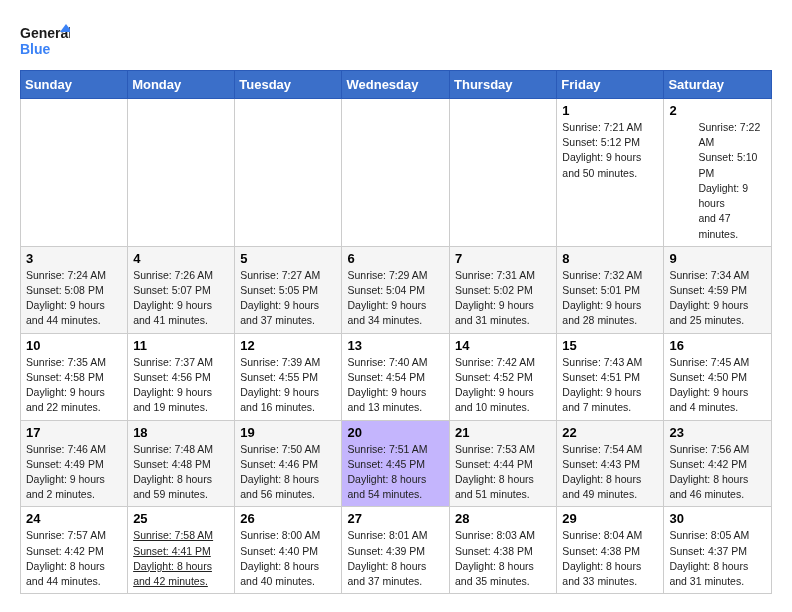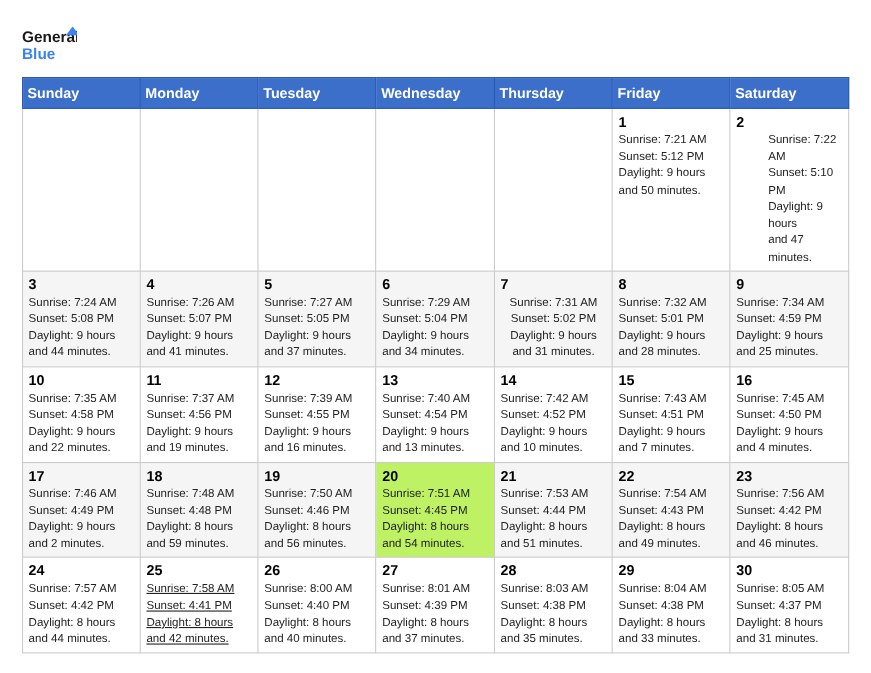--- a/index.html
+++ b/index.html
@@ -148,21 +148,21 @@
         </td>
         <td style="background: rgb(245, 245, 245);">
           <div class="day-num">6</div>
           <div class="day-info" style="white-space: pre-line;">Sunrise: 7:29 AM
 Sunset: 5:04 PM
 Daylight: 9 hours
 and 34 minutes.</div>
         </td>
         <td style="background: rgb(245, 245, 245);">
           <div class="day-num">7</div>
-          <div class="day-info" style="white-space: pre-line; text-align: center;">Sunrise: 7:31 AM
+          <div class="day-info" style="white-space: pre-line;">Sunrise: 7:31 AM
 Sunset: 5:02 PM
 Daylight: 9 hours
 and 31 minutes.</div>
         </td>
         <td style="background: rgb(245, 245, 245);">
           <div class="day-num">8</div>
           <div class="day-info" style="white-space: pre-line;">Sunrise: 7:32 AM
 Sunset: 5:01 PM
 Daylight: 9 hours
 and 28 minutes.</div>
@@ -241,21 +241,21 @@
 Daylight: 8 hours
 and 59 minutes.</div>
         </td>
         <td style="background: rgb(245, 245, 245);">
           <div class="day-num">19</div>
           <div class="day-info" style="white-space: pre-line;">Sunrise: 7:50 AM
 Sunset: 4:46 PM
 Daylight: 8 hours
 and 56 minutes.</div>
         </td>
-        <td style="background: #bef264;">
+        <td style="background: #c4b5fd;">
           <div class="day-num">20</div>
           <div class="day-info" style="white-space: pre-line;">Sunrise: 7:51 AM
 Sunset: 4:45 PM
 Daylight: 8 hours
 and 54 minutes.</div>
         </td>
         <td style="background: rgb(245, 245, 245);">
           <div class="day-num">21</div>
           <div class="day-info" style="white-space: pre-line;">Sunrise: 7:53 AM
 Sunset: 4:44 PM

